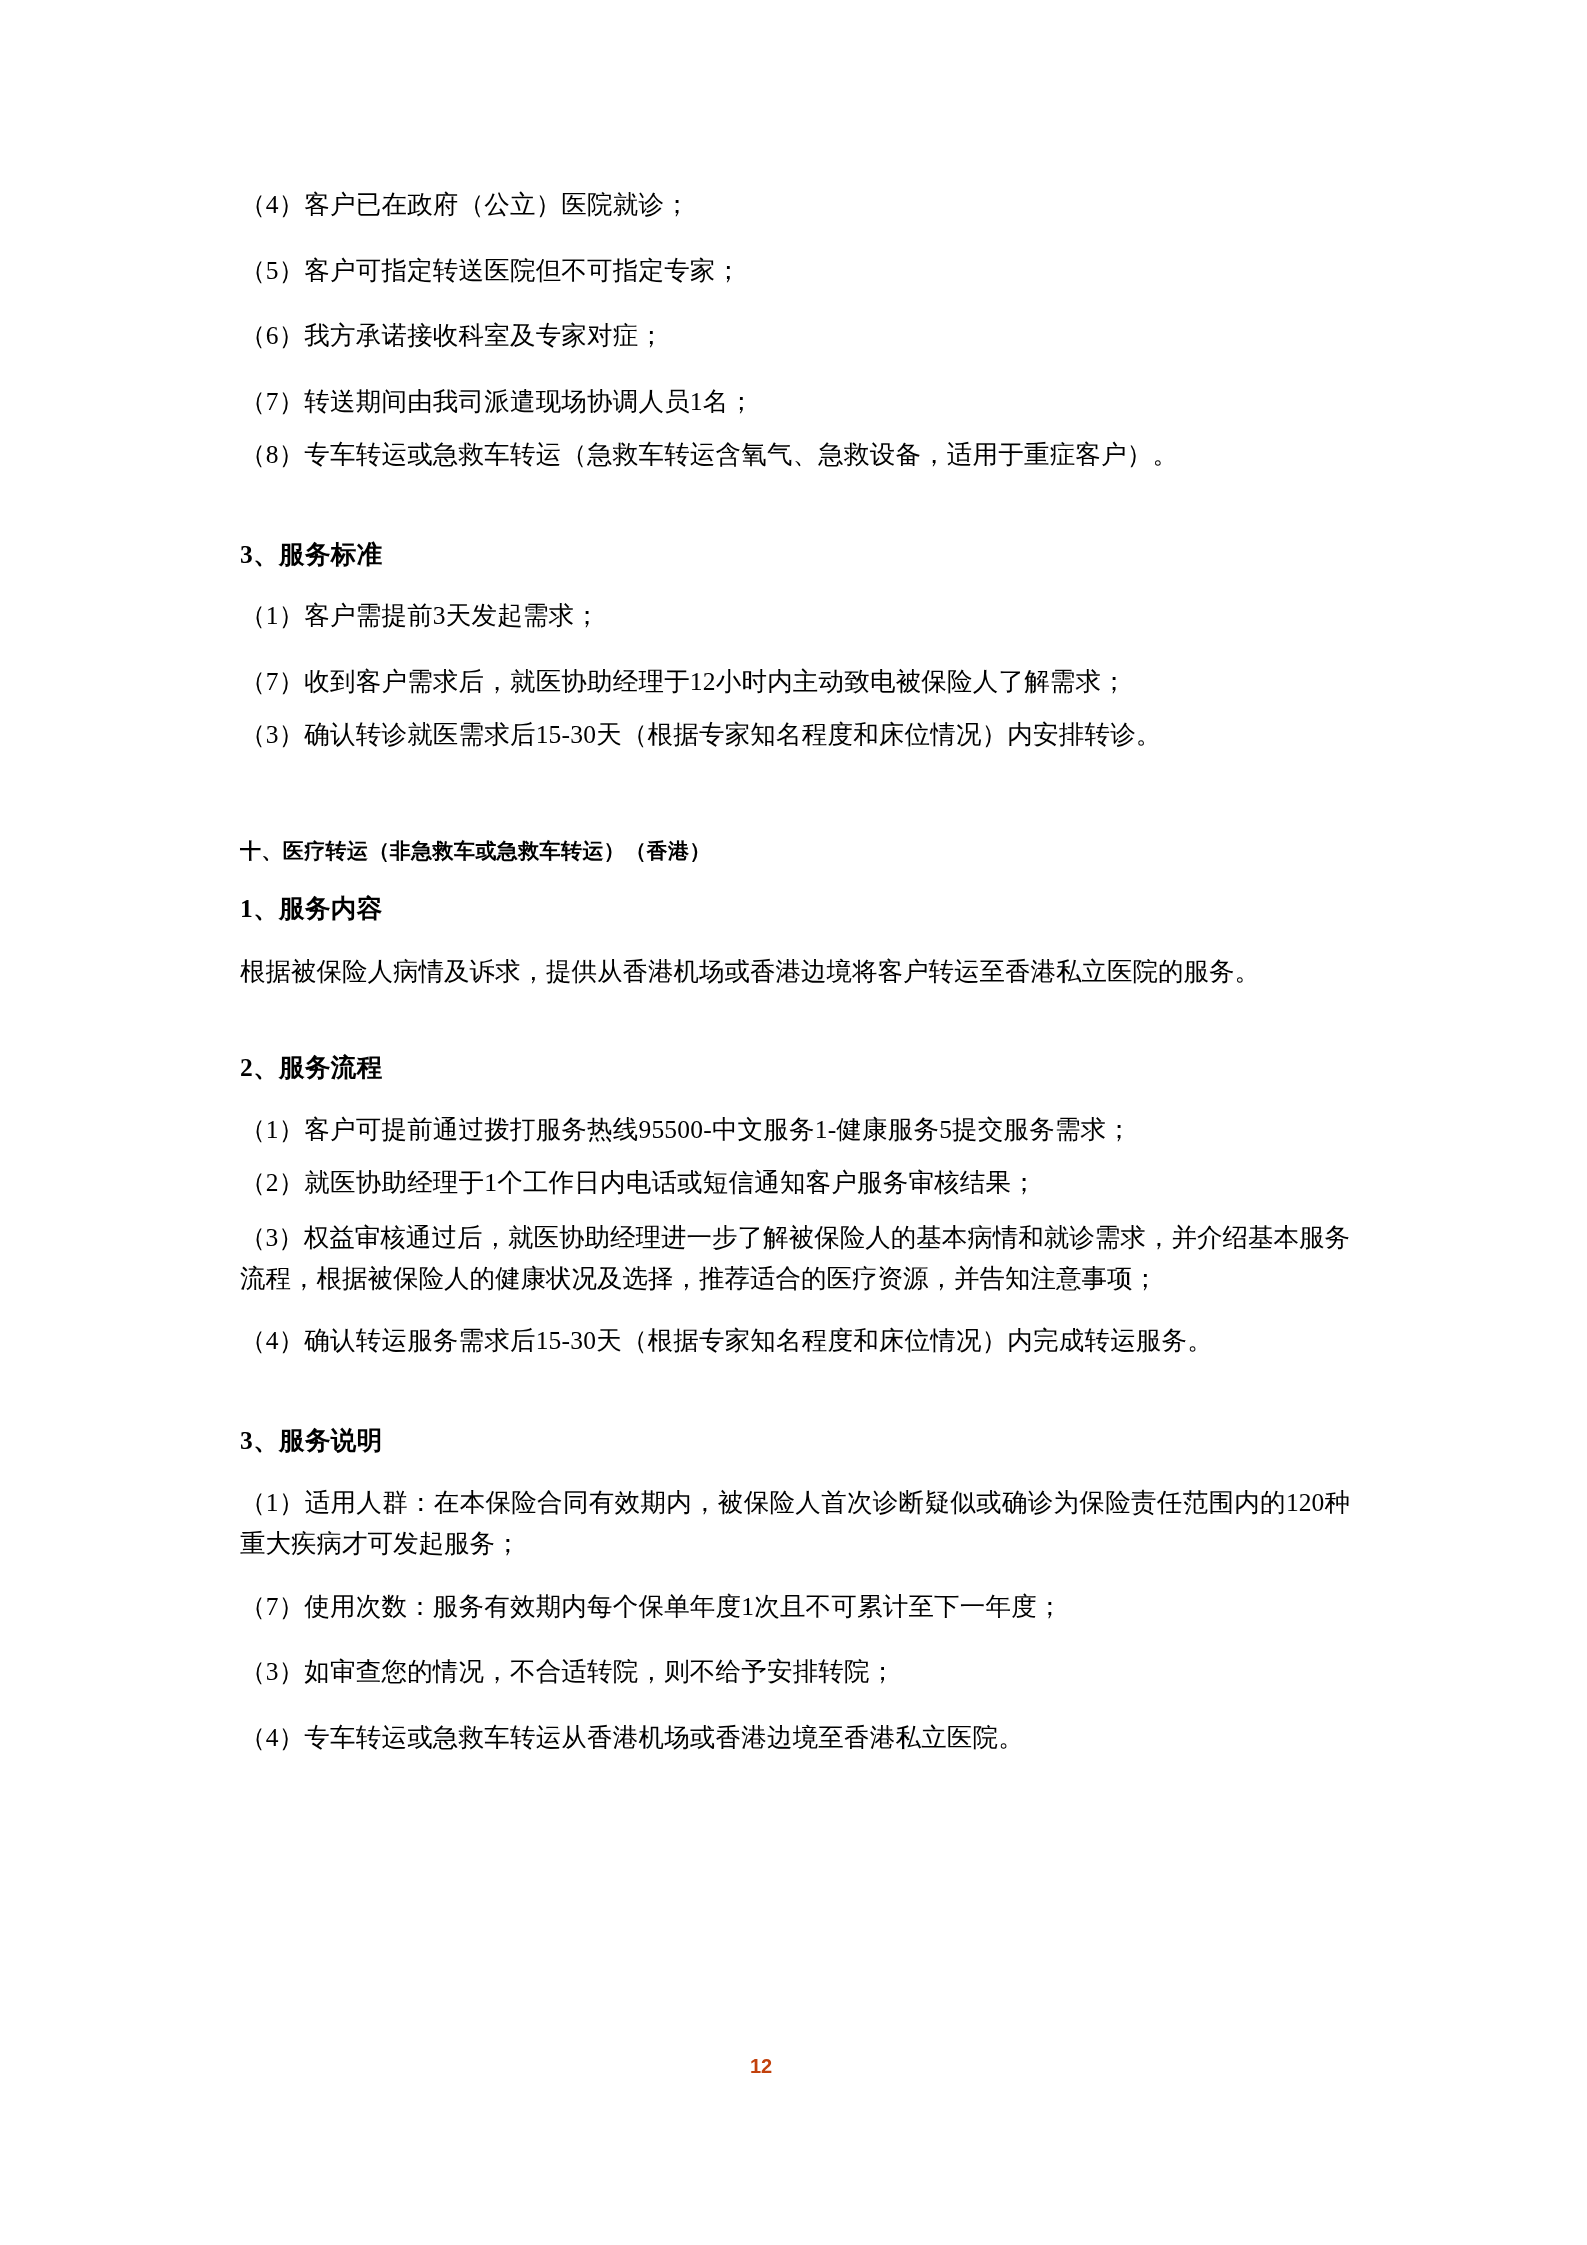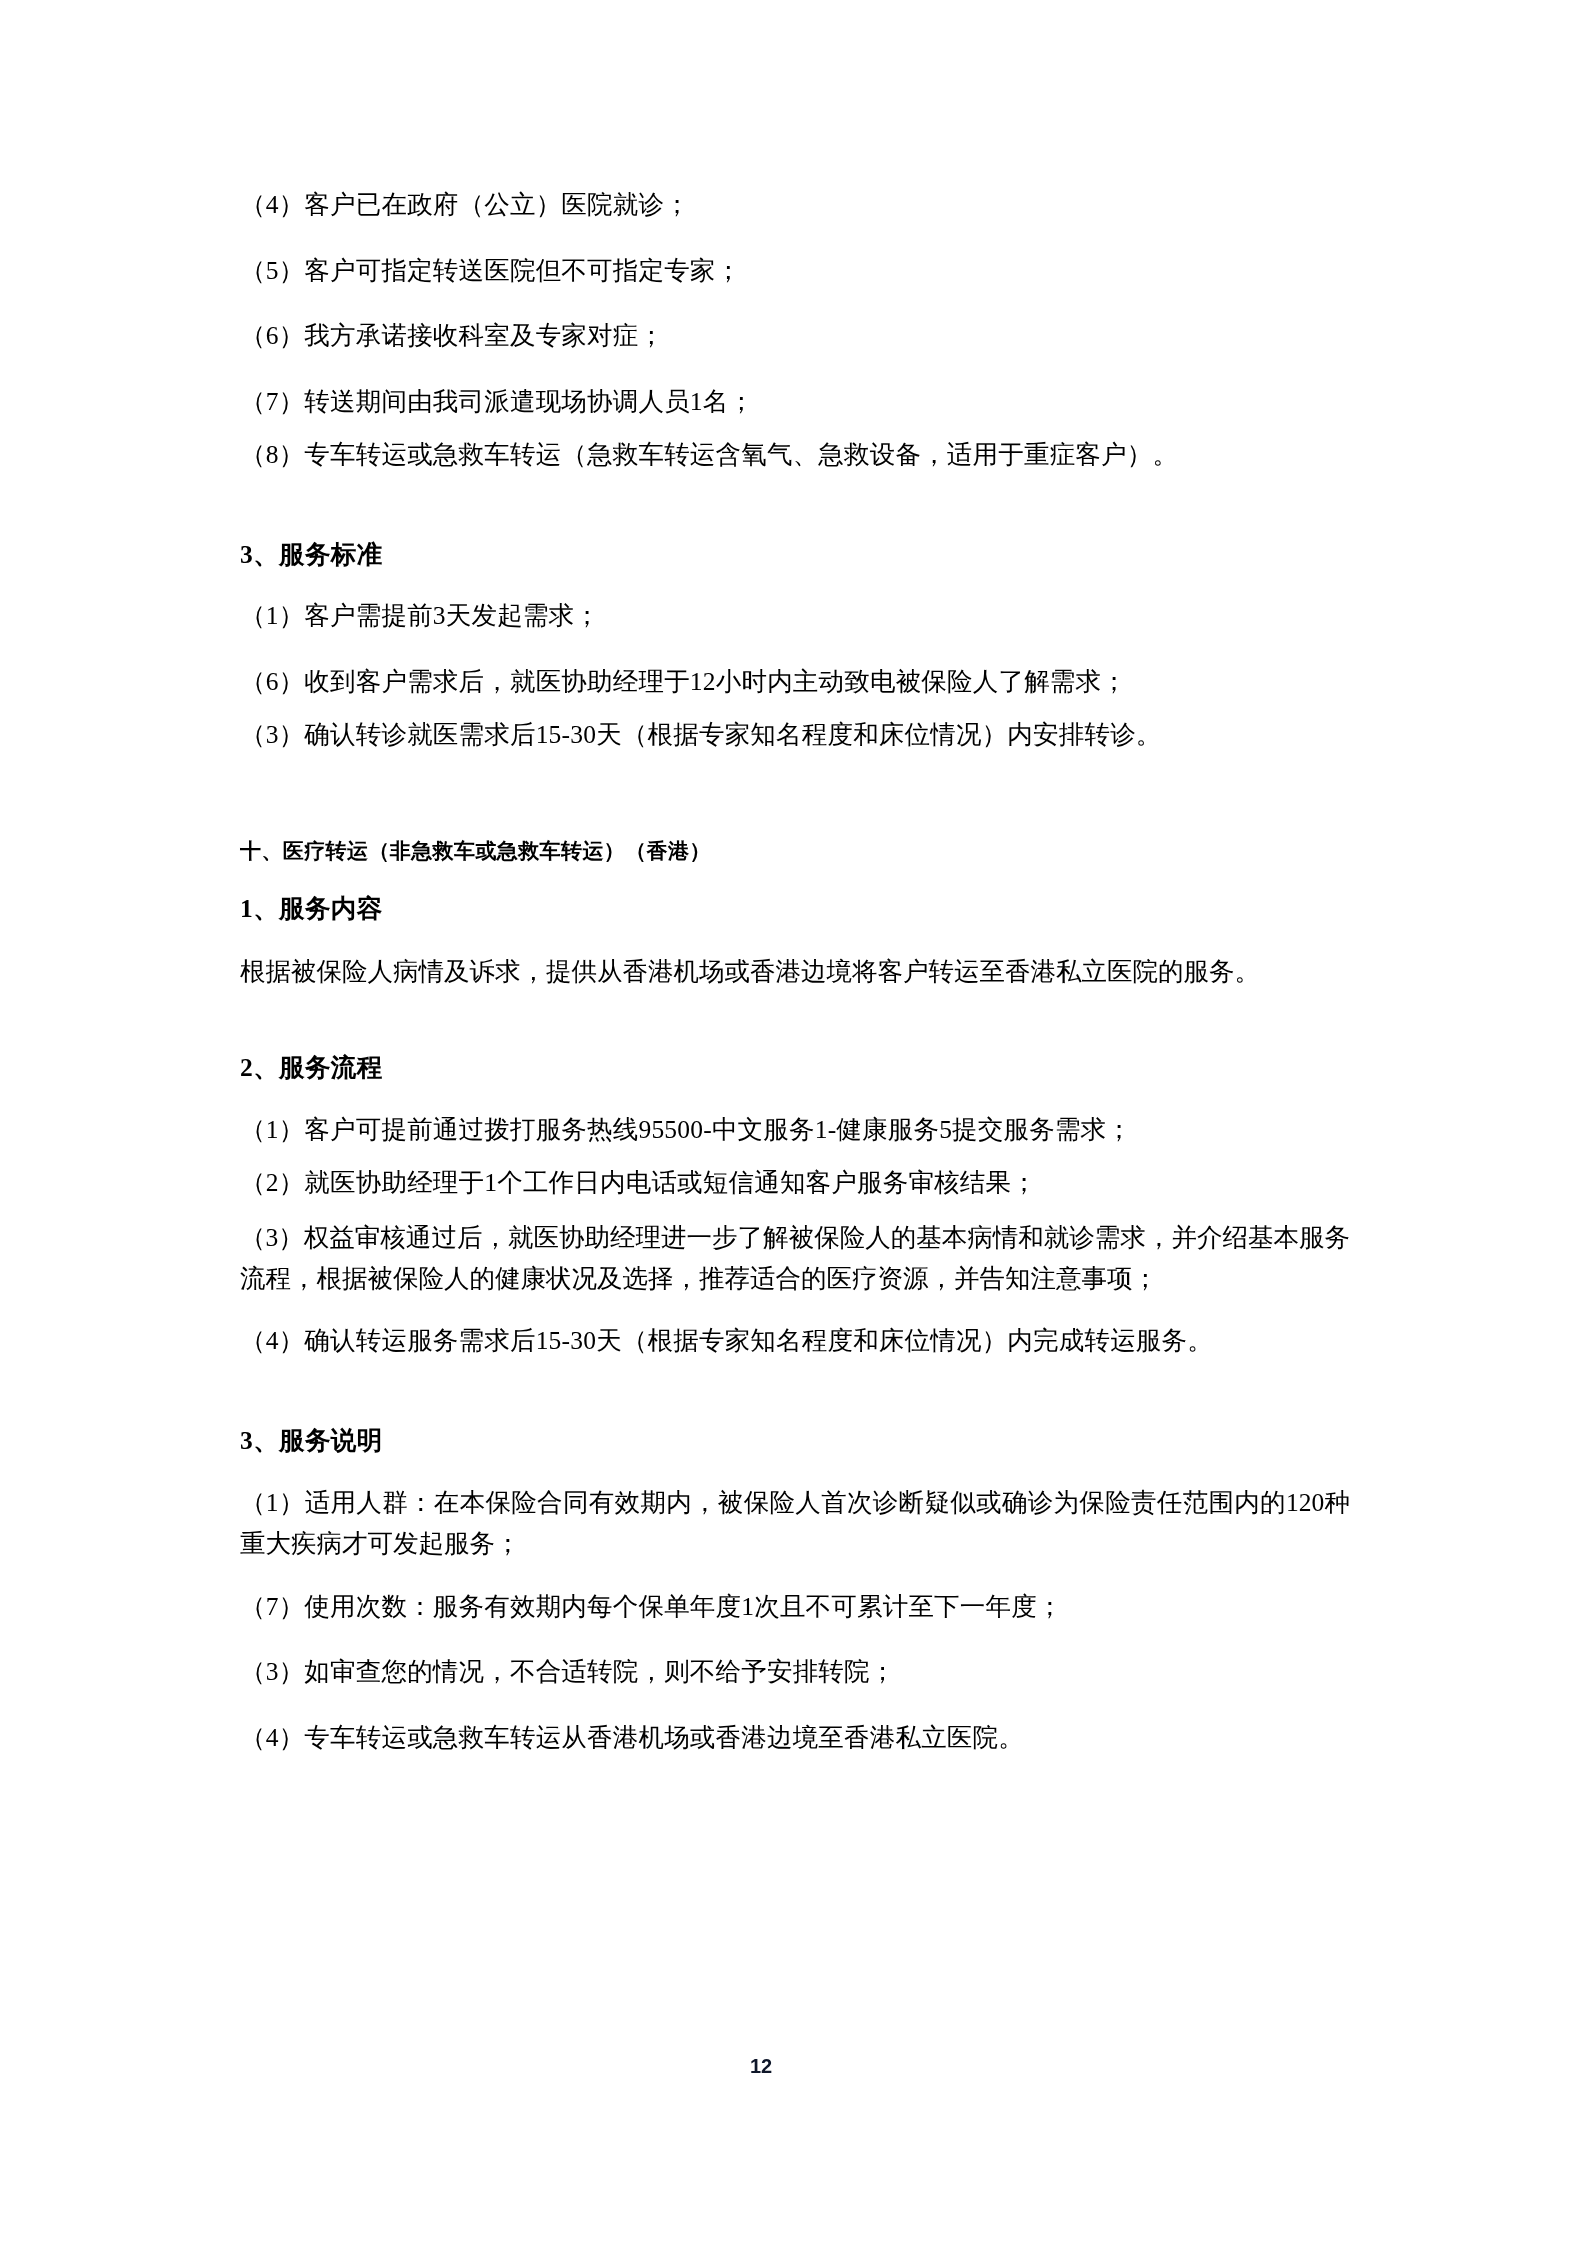--- a/index.html
+++ b/index.html
@@ -58,40 +58,40 @@
   }
   .footer-page {
     position: absolute;
     left: 0;
     right: 0;
     top: 2055px;
     text-align: center;
     font-size: 20px;
     font-family: "Liberation Sans", sans-serif;
     font-weight: bold;
-    color: #0f172a;
+    color: #c2410c;
   }
 </style>
 </head>
 <body>
 
 <div class="page">
   <div class="content">
 
     <p class="para">（4）客户已在政府（公立）医院就诊；</p>
     <p class="para">（5）客户可指定转送医院但不可指定专家；</p>
     <p class="para">（6）我方承诺接收科室及专家对症；</p>
     <p class="para tight">（7）转送期间由我司派遣现场协调人员1名；</p>
     <p class="para">（8）专车转运或急救车转运（急救车转运含氧气、急救设备，适用于重症客户）。</p>
 
     <div class="gap-md"></div>
 
     <p class="heading">3、服务标准</p>
     <p class="para">（1）客户需提前3天发起需求；</p>
-    <p class="para tight">（6）收到客户需求后，就医协助经理于12小时内主动致电被保险人了解需求；</p>
+    <p class="para tight">（7）收到客户需求后，就医协助经理于12小时内主动致电被保险人了解需求；</p>
     <p class="para">（3）确认转诊就医需求后15-30天（根据专家知名程度和床位情况）内安排转诊。</p>
 
     <div class="gap-lg"></div>
 
     <p class="section-title">十、医疗转运（非急救车或急救车转运）（香港）</p>
     <p class="heading">1、服务内容</p>
     <p class="body-text">根据被保险人病情及诉求，提供从香港机场或香港边境将客户转运至香港私立医院的服务。</p>
 
     <div class="gap-md"></div>
 

